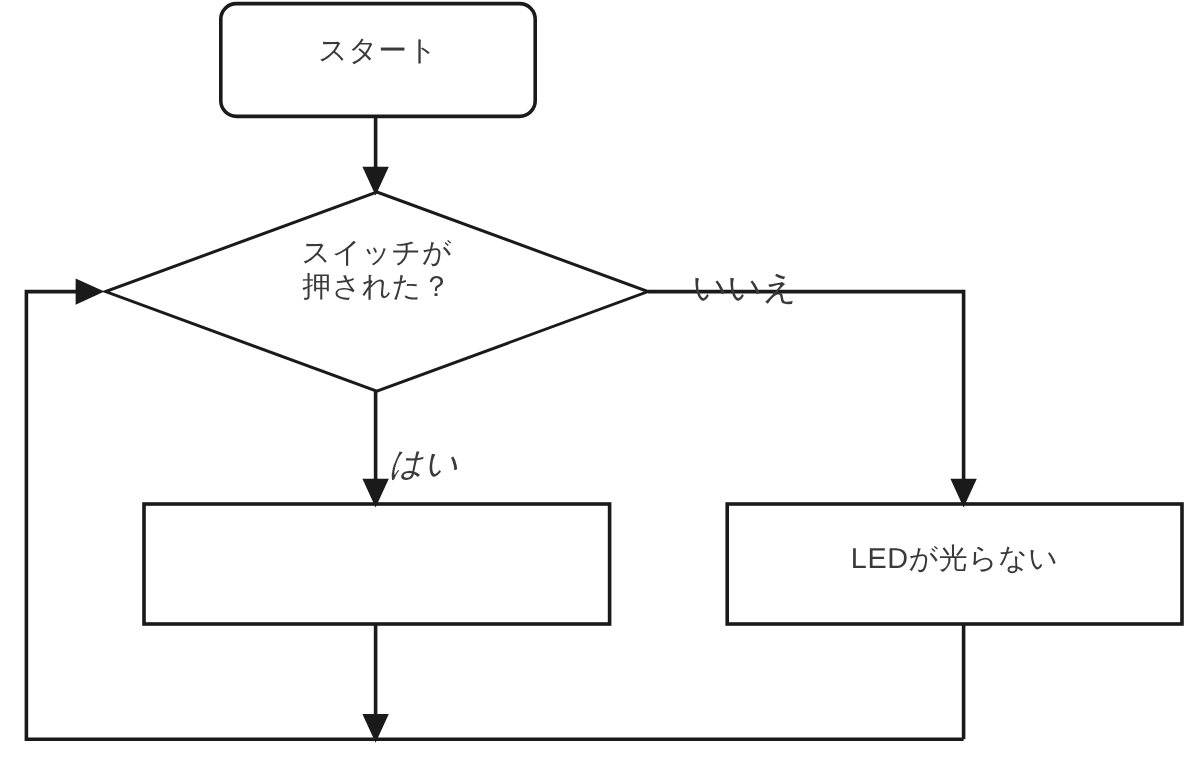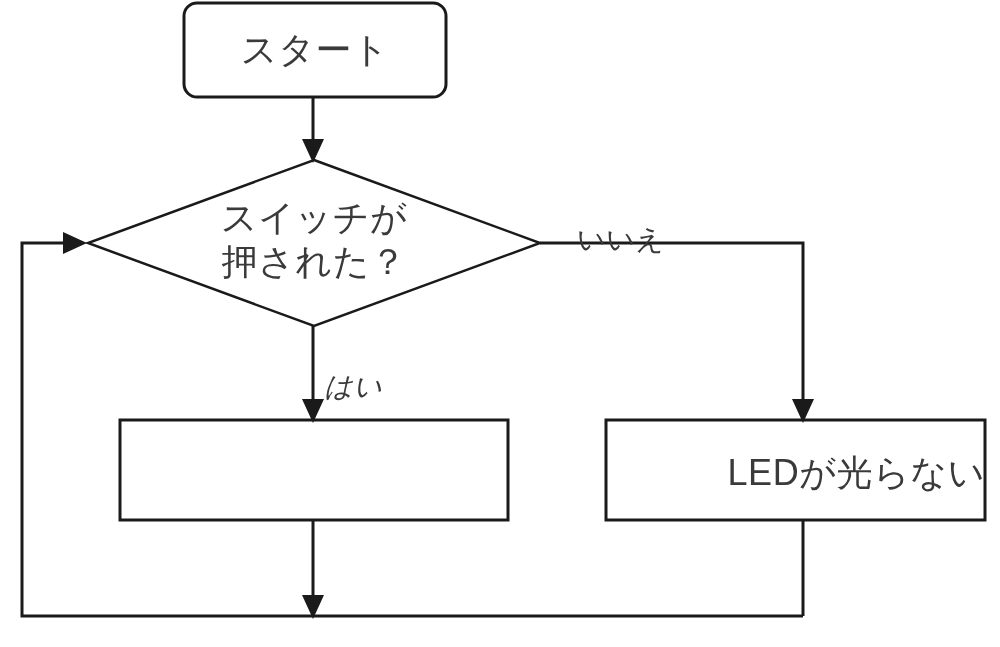--- a/index.html
+++ b/index.html
@@ -39,21 +39,21 @@
     stroke-linecap: butt;
     stroke-linejoin: miter;
   }
   .arrow-head {
     fill: #1a1a1a;
     stroke: none;
   }
   .node-label {
     position: absolute;
     color: #3a3a3a;
-    font-size: 36px;
+    font-size: 24px;
     line-height: 1.22;
     text-align: center;
     white-space: pre;
     letter-spacing: 0.5px;
     user-select: none;
   }
   .edge-label {
     position: absolute;
     color: #3a3a3a;
     font-size: 28px;
@@ -75,21 +75,20 @@
   }
   #label-process-yes {
     left: 120px;
     top: 451px;
     width: 388px;
   }
   #label-process-no {
     left: 606px;
     top: 451px;
     width: 379px;
-    text-align: right;
   }
   #label-edge-no {
     left: 577px;
     top: 193px;
   }
   #label-edge-yes {
     left: 324px;
     top: 340px;
     font-style: italic;
   }

